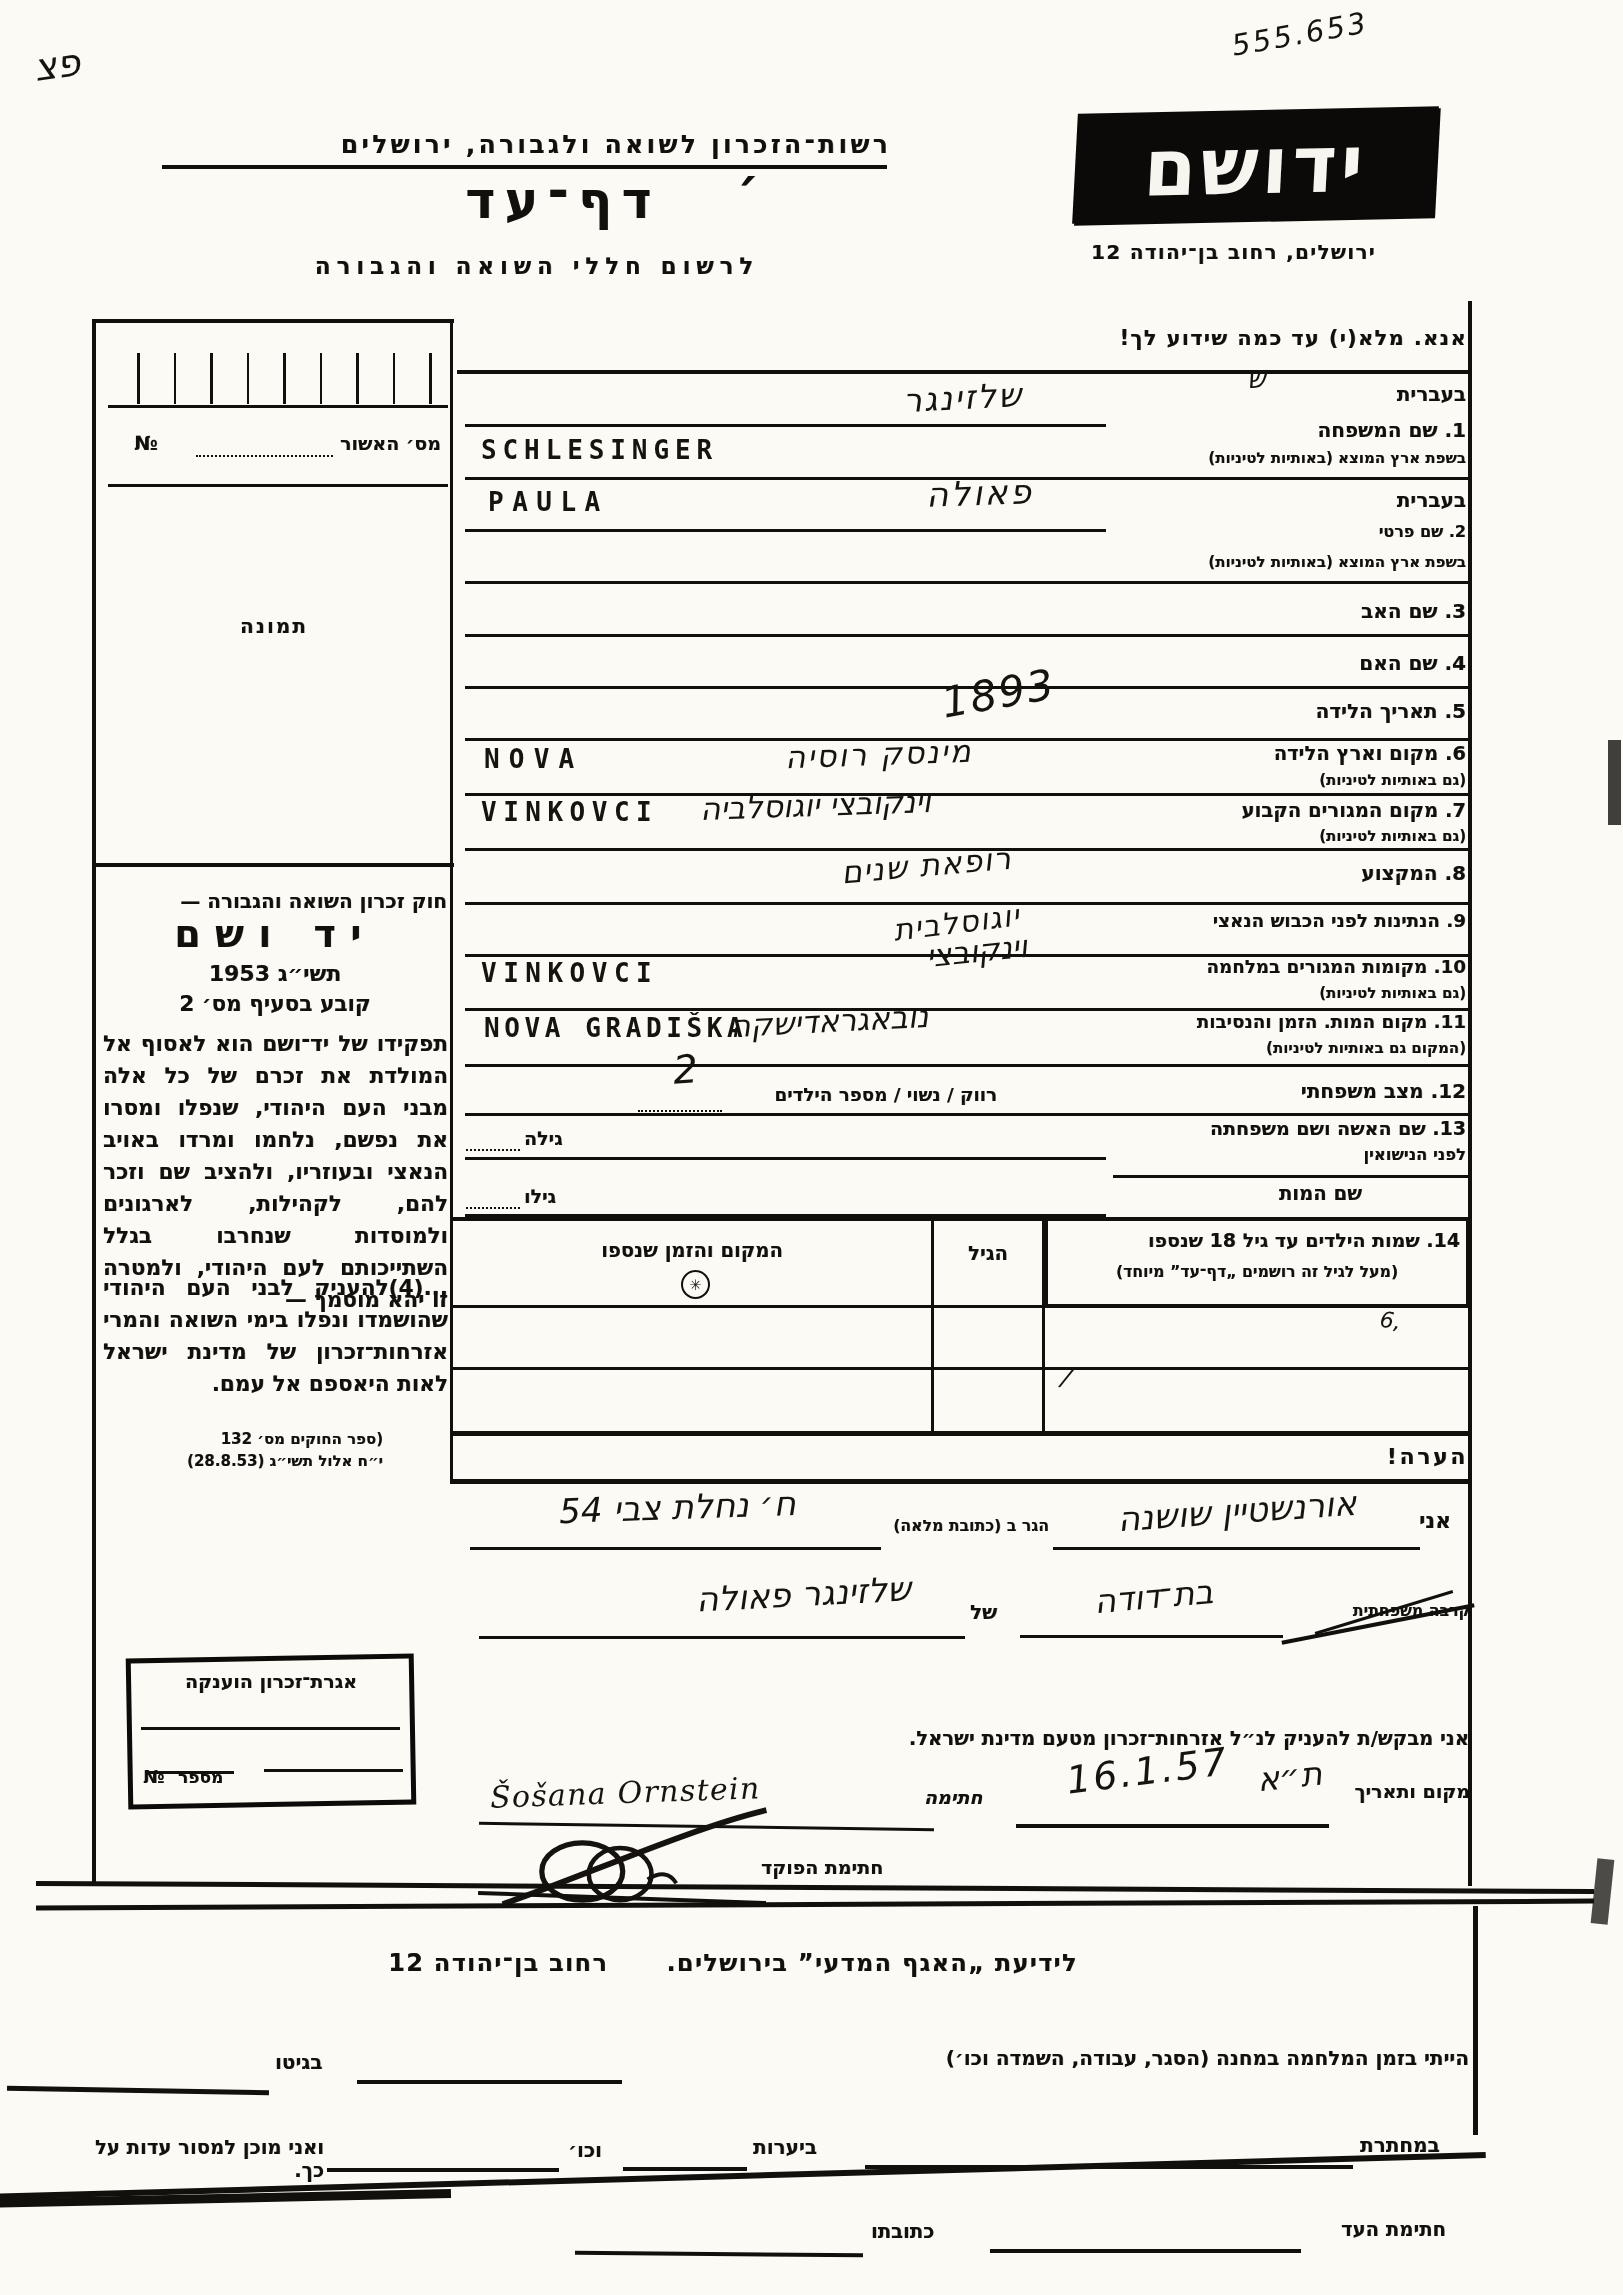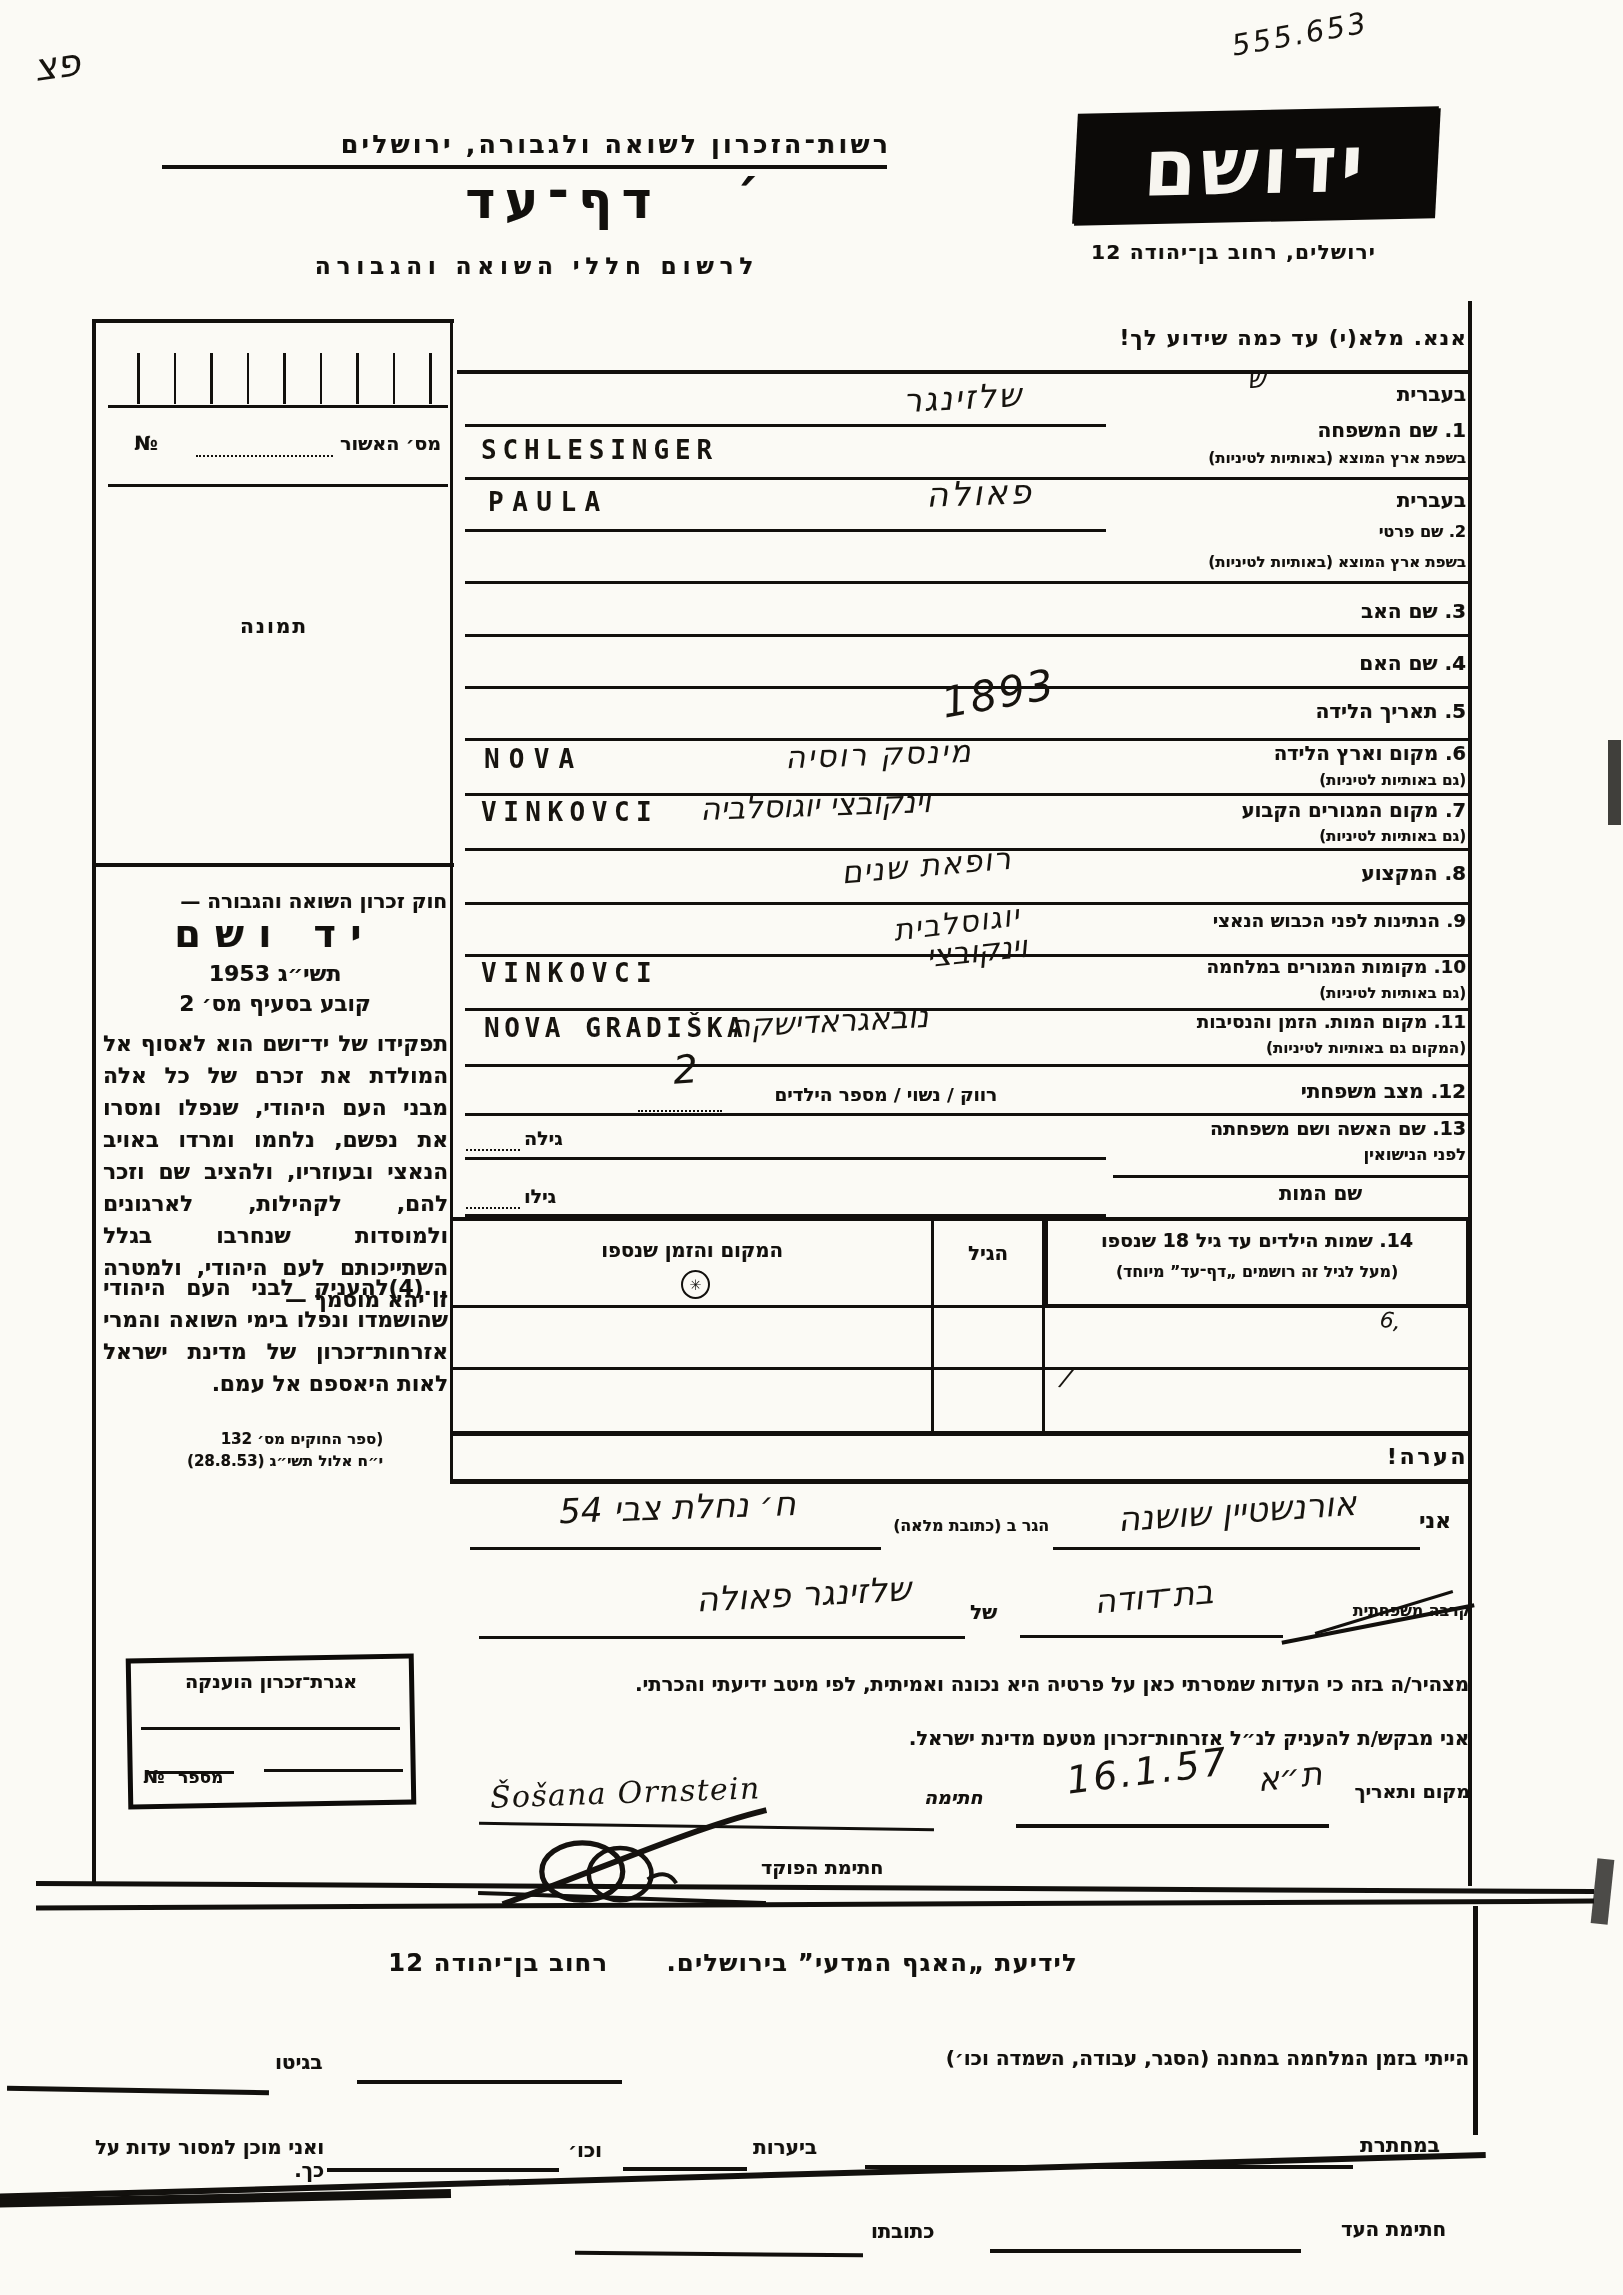--- a/index.html
+++ b/index.html
@@ -188,21 +188,21 @@
   <div class="abs line" style="left:450px;top:1305px;width:1021px;height:3.3px;"></div>
   <div class="abs line" style="left:450px;top:1367px;width:1021px;height:3.3px;"></div>
   <div class="abs line" style="left:931px;top:1217px;width:3.3px;height:216px;"></div>
   <div class="abs line" style="left:1042px;top:1217px;width:3.3px;height:216px;"></div>
   <div class="abs print ctr rtl" style="left:458px;top:1239px;width:468px;font-size:19.6px;">המקום והזמן שנספו</div>
   <div class="abs" style="left:681px;top:1270px;width:25px;height:25px;border:2px solid #12100d;border-radius:50%;display:flex;align-items:center;justify-content:center;font-size:14.4px;color:#12100d;">
     <span>✳</span>
   </div>
   <div class="abs print ctr" style="left:933px;top:1242px;width:110px;font-size:19.6px;">הגיל</div>
   <div class="abs" style="left:1045px;top:1217px;width:424px;height:90px;border:3.3px solid #12100d;box-sizing:border-box;"></div>
-  <div class="abs print rtl ctr" style="left:1054px;top:1229px;width:406px;font-size:19px;">
+  <div class="abs print rtl ctr" style="left:1054px;top:1229px;width:406px;font-size:19px;text-align:right;">
     <span>14.</span>
     <span>שמות הילדים עד גיל 18 שנספו</span>
   </div>
   <div class="abs print rtl ctr" style="left:1054px;top:1262px;width:406px;font-size:15.7px;">(מעל לגיל זה רושמים „דף־עד” מיוחד)</div>
   <div class="abs hw" style="left:1380px;top:1308px;font-size:22px;transform:rotate(8deg);">6,</div>
   <div class="abs hw" style="left:1062px;top:1363px;font-size:25px;transform:rotate(12deg);">/</div>
 
   <div class="abs line" style="left:450px;top:1431px;width:1021px;height:5.2px;"></div>
   <div class="abs print" style="left:1363px;top:1444px;width:105px;font-size:22px;letter-spacing:2.6px;direction:rtl;">הערה!</div>
   <div class="abs line" style="left:450px;top:1479px;width:1021px;height:5.2px;"></div>
@@ -216,21 +216,20 @@
 
   <div class="abs print rtl" style="left:1293px;top:1601px;width:177px;font-size:15.7px;">קרבה משפחתית</div>
   <div class="abs line" style="left:1280px;top:1622px;width:196px;height:3.9px;transform:rotate(-11deg);"></div>
   <div class="abs line" style="left:1312px;top:1611px;width:144px;height:3.3px;transform:rotate(-17deg);"></div>
   <div class="abs hw" style="left:1094px;top:1577px;font-size:33px;transform:rotate(-5deg);">בת־דודה</div>
   <div class="abs line" style="left:1020px;top:1635px;width:263px;height:3.3px;"></div>
   <div class="abs print" style="left:970px;top:1600px;font-size:20px;">של</div>
   <div class="abs hw ctr" style="left:645px;top:1574px;width:317px;font-size:34px;transform:rotate(-3deg);">שלזינגר פאולה</div>
   <div class="abs line" style="left:479px;top:1636px;width:486px;height:3.3px;"></div>
 
-  <div class="abs print rtl" style="left:466px;top:1673px;width:1003px;font-size:19.6px;">מצהיר/ה בזה כי העדות שמסרתי כאן על פרטיה היא נכונה ואמיתית, לפי מיטב ידיעתי והכרתי.</div>
   <div class="abs print rtl" style="left:684px;top:1727px;width:785px;font-size:19.6px;">אני מבקש/ת להעניק לנ״ל אזרחות־זכרון מטעם מדינת ישראל.</div>
 
   <div class="abs print rtl" style="left:1329px;top:1780px;width:141px;font-size:19px;">מקום ותאריך</div>
   <div class="abs hw" style="left:1257px;top:1757px;font-size:33px;transform:rotate(-6deg);">ת״א</div>
   <div class="abs hw" style="left:1066px;top:1749px;font-size:38px;transform:rotate(-7deg);letter-spacing:2.6px;">16.1.57</div>
   <div class="abs line" style="left:1016px;top:1824px;width:313px;height:3.9px;"></div>
   <div class="abs print" style="left:924px;top:1786px;font-size:19px;font-style:italic;">חתימה</div>
   <div class="abs sig" style="left:490px;top:1775px;font-size:30px;transform:rotate(-2deg);letter-spacing:1.3px;">Šošana Ornstein</div>
   <div class="abs line" style="left:479px;top:1825px;width:455px;height:3.3px;transform:rotate(0.8deg);"></div>
 

